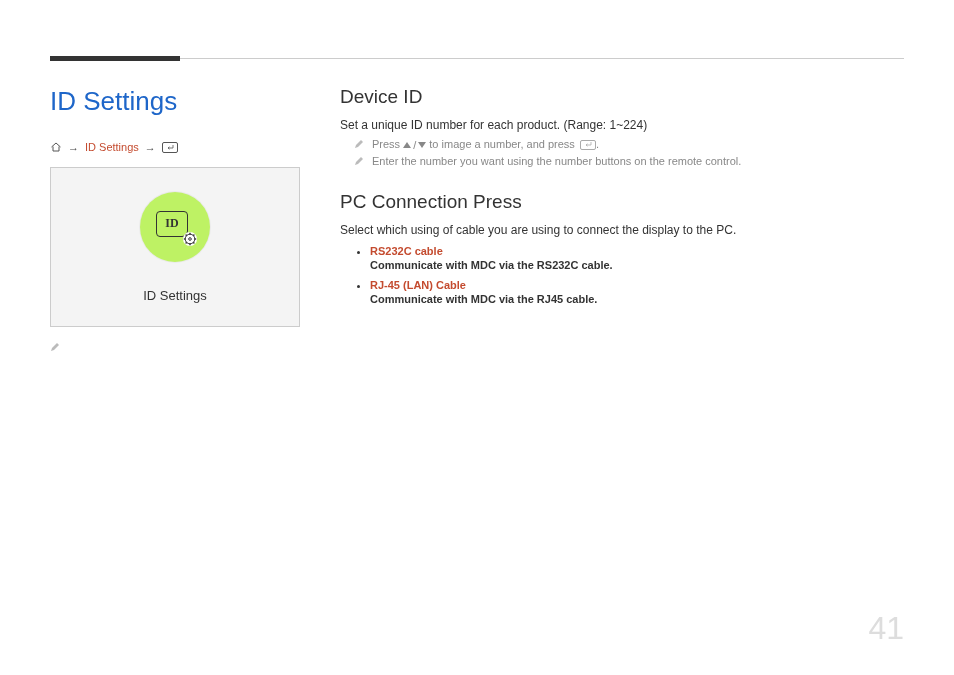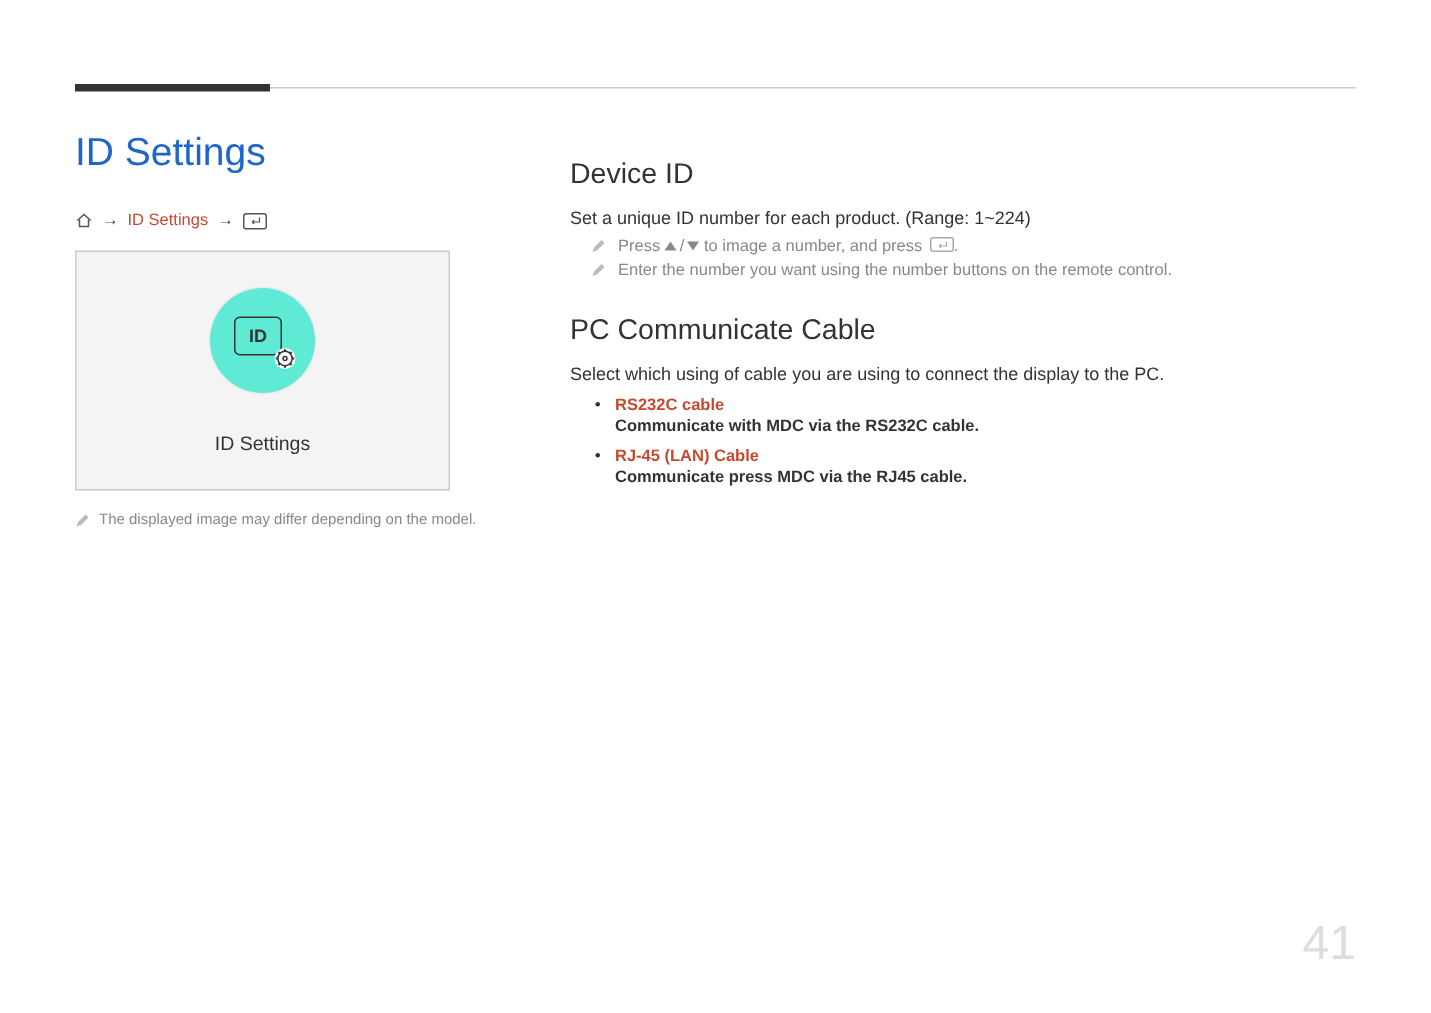--- a/index.html
+++ b/index.html
@@ -25,22 +25,20 @@
     top: 56px;
     left: 50px;
     width: 130px;
     height: 5px;
     background: #333;
   }
   .layout {
     display: flex;
     width: 100%;
     padding-top: 36px;
-    gap: 40px;
-    align-items: center;
   }
   .leftcol { width: 290px; flex: 0 0 290px; }
   .rightcol { flex: 1; }
   .title {
     font-size: 26px;
     color: #1e66c9;
     font-weight: 400;
     margin-bottom: 24px;
   }
   .breadcrumb {
@@ -70,23 +68,24 @@
     background: #f4f4f4;
     display: flex;
     flex-direction: column;
     align-items: center;
     justify-content: center;
     gap: 26px;
   }
   .idcircle {
     width: 70px; height: 70px;
     border-radius: 50%;
-    background: #5eead4;
+    background: #bef264;
     display:flex; align-items:center; justify-content:center;
     box-shadow: 0 0 0 1px rgba(0,0,0,0.04);
+    font-family: Liberation Serif, serif;
   }
   .idicon-wrap { position: relative; width:38px; height:32px; }
   .idbox {
     width:32px; height:26px; border:1.5px solid #333; border-radius:4px 4px 6px 4px;
     display:flex; align-items:center; justify-content:center;
     font-size:12px; font-weight:bold; color:#333;
   }
   .gear {
     position:absolute; right:-4px; bottom:-4px;
     width:16px; height:16px;
@@ -172,21 +171,20 @@
           </svg>
         </div>
       </div>
       <div class="preview-label">ID Settings</div>
     </div>
 
     <div class="imgnote">
       <svg class="pencil" viewBox="0 0 10 10">
           <path d="M1 9 L2 6 L7 1 L9 3 L4 8 Z" fill="#bbb"></path>
         </svg>
-      <span>The displayed image may differ depending on the model.</span>
     </div>
   </div>
 
   <div class="rightcol">
 
     <h2 class="h2">Device ID</h2>
     <p class="body">Set a unique ID number for each product. (Range: 1~224)</p>
 
     <div class="noteline">
       <svg class="pencil" viewBox="0 0 10 10">
@@ -208,29 +206,29 @@
       </span>
     </div>
     <div class="noteline">
       <svg class="pencil" viewBox="0 0 10 10">
           <path d="M1 9 L2 6 L7 1 L9 3 L4 8 Z" fill="#bbb"></path>
         </svg>
       <span>Enter the number you want using the number buttons on the remote control.</span>
     </div>
 
     <div class="section2">
-      <h2 class="h2">PC Communicate Cable</h2>
+      <h2 class="h2">PC Connection Press</h2>
       <p class="body">Select which using of cable you are using to connect the display to the PC.</p>
       <ul class="opts">
         <li>
           <span class="opt-title">RS232C cable</span>
           <span class="opt-desc">Communicate with MDC via the RS232C cable.</span>
         </li>
         <li>
           <span class="opt-title">RJ-45 (LAN) Cable</span>
-          <span class="opt-desc">Communicate press MDC via the RJ45 cable.</span>
+          <span class="opt-desc">Communicate with MDC via the RJ45 cable.</span>
         </li>
       </ul>
     </div>
   </div>
 </div>
 
 <div class="pagenum">41</div>
 
 </body></html>

